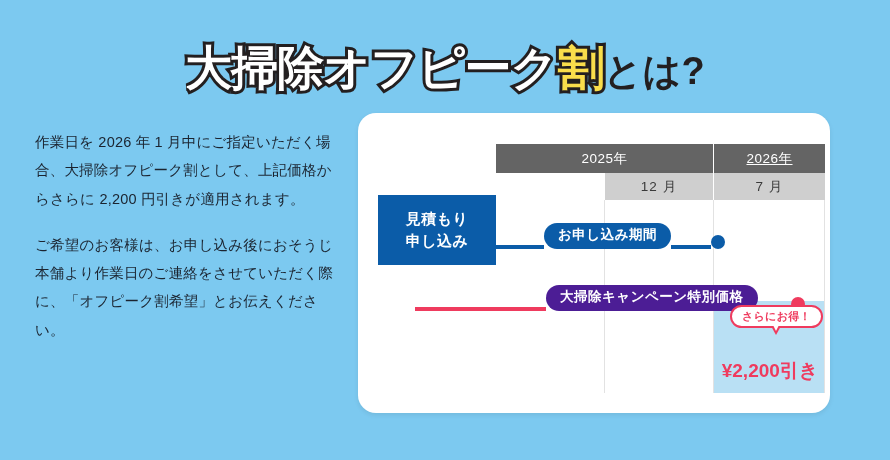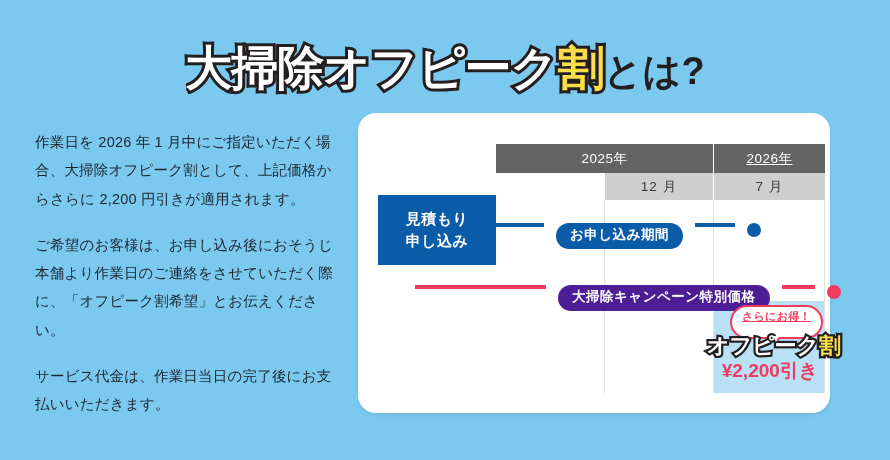--- a/index.html
+++ b/index.html
@@ -104,21 +104,21 @@
   .rowlabel.blue{top:82px;height:70px;background:#0b5ca8;}
   .rowlabel.pink{top:152px;height:128px;background:#ef3b5e;}
 
   
   .hlbox{
     position:absolute;left:356px;top:188px;width:111px;height:92px;
     background:#b9e0f4;
   }
 
   
-  .bar{position:absolute;display:flex;align-items:flex-start;gap:12px;}
+  .bar{position:absolute;display:flex;align-items:flex-end;}
   .bar .line{height:4px;flex:0 0 auto;}
   .bar .pill{
     border-radius:999px;color:#fff;font-weight:bold;
     font-size:13.5px;padding:4px 14px 5px;white-space:nowrap;
     letter-spacing:.5px;line-height:1.25;
   }
   .bar .dot{width:14px;height:14px;border-radius:50%;flex:0 0 auto;}
 
   .bar.blue{left:138px;top:110px;}
   .bar.blue .line{background:#0b5ca8;}
@@ -133,21 +133,21 @@
   .bar.pink .dot{background:#ef3b5e;}
   .bar.pink .l1{width:131px;}
   .bar.pink .l2{width:33px;}
 
   
   .badge{
     position:absolute;left:372px;top:192px;
     background:#fff;border:2px solid #ef3b5e;
     border-radius:999px;
     color:#ef3b5e;font-size:11px;font-weight:bold;
-    padding:2px 10px 13px;white-space:nowrap;letter-spacing:.3px;text-decoration:underline;
+    padding:2px 10px 2px;white-space:nowrap;letter-spacing:.3px;
   }
   .badge:after{
     content:"";position:absolute;left:50%;margin-left:-5px;bottom:-9px;
     width:0;height:0;border-left:5px solid transparent;
     border-right:5px solid transparent;border-top:9px solid #ef3b5e;
   }
   .badge:before{
     content:"";position:absolute;left:50%;margin-left:-3px;bottom:-5px;
     width:0;height:0;border-left:3px solid transparent;
     border-right:3px solid transparent;border-top:6px solid #fff;
@@ -176,21 +176,20 @@
 
 <div id="stage">
 
   <div class="title">
     <span class="t-main">大掃除オフピーク</span><span class="t-hl">割</span><span class="t-tail">とは?</span>
   </div>
 
   <div class="lefttext">
     <p>作業日を 2026 年 1 月中にご指定いただく場合、大掃除オフピーク割として、上記価格からさらに 2,200 円引きが適用されます。</p>
     <p>ご希望のお客様は、お申し込み後におそうじ本舗より作業日のご連絡をさせていただく際に、「オフピーク割希望」とお伝えください。</p>
-    <p>サービス代金は、作業日当日の完了後にお支払いいただきます。</p>
   </div>
 
   <div class="card"></div>
 
   <div class="sched">
 
     <div class="hlbox"></div>
 
     <div class="hdr-year y2025">2025年</div>
     <div class="hdr-year y2026">2026年</div>
@@ -216,20 +215,17 @@
 
     <div class="bar pink">
       <div class="line l1"></div>
       <div class="pill">大掃除キャンペーン特別価格</div>
       <div class="line l2"></div>
       <div class="dot"></div>
     </div>
 
     <div class="badge">さらにお得！</div>
 
-    <div class="discount-title">
-      <span class="d-main">オフピーク</span><span class="d-hl">割</span>
-    </div>
 
     <div class="discount-price">¥2,200引き</div>
 
   </div>
 </div>
 
 </body></html>

